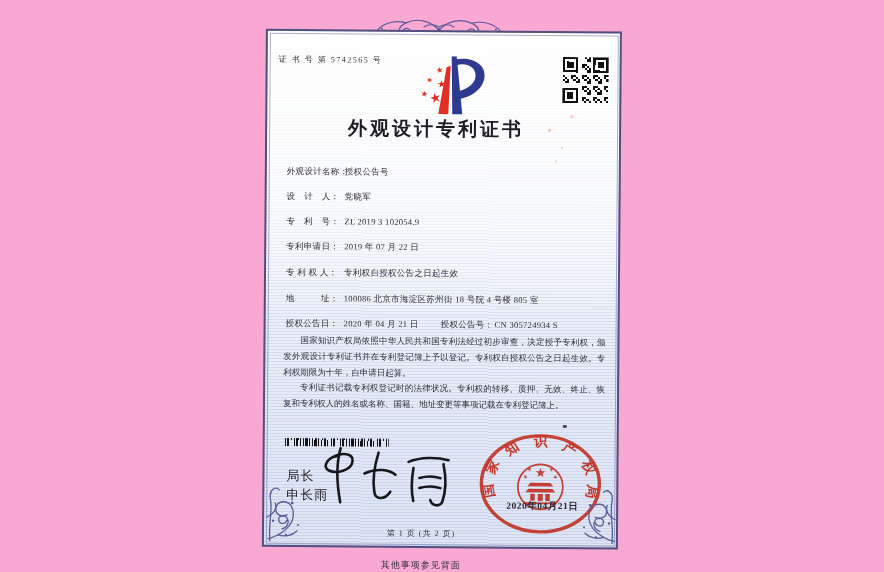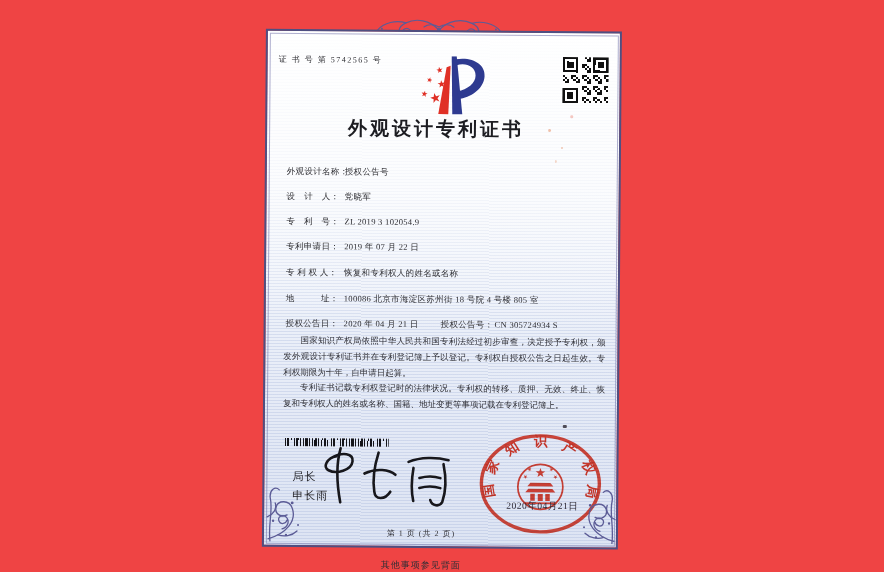--- a/index.html
+++ b/index.html
@@ -1,21 +1,21 @@
 <!DOCTYPE html>
 <html><head>
 <meta charset="utf-8">
 <style>
   html,body{margin:0;padding:0;}
   body{
     width:884px;height:572px;overflow:hidden;background:#ffffff;
     font-family:"Liberation Serif","DejaVu Serif",serif;color:#26262b;
     position:relative;
   }
-  .stage{position:relative;width:884px;height:572px;background:#ef4444;}
+  .stage{position:relative;width:884px;height:572px;background:#f9a8d4;}
   .certificate{
     position:absolute;left:264px;top:30px;width:358px;height:545px;
     transform:rotate(0.45deg);transform-origin:45% 45%;
   }
   .frame{
     position:absolute;left:0;top:0;width:352px;height:514px;
     border:2px solid #4f4f81;
     background:
       linear-gradient(180deg, rgba(255,255,255,.95) 0%, rgba(255,255,255,.72) 30%, rgba(255,255,255,0) 58%),
       repeating-linear-gradient(180deg, rgba(104,128,190,.17) 0 1px, rgba(255,255,255,0) 1px 3px),
@@ -41,26 +41,26 @@
     color:#2e2e35;
   }
   .paras p{margin:0;text-indent:2em;}
   .barcode{
     position:absolute;left:20px;top:407px;width:104px;height:8px;
     background:repeating-linear-gradient(90deg,
       #15151a 0 1px, transparent 1px 2.2px,
       #15151a 2.2px 4.6px, transparent 4.6px 6px,
       #15151a 6px 6.8px, transparent 6.8px 9.2px);
   }
-  .officer{position:absolute;left:28px;top:436px;font-size:11px;line-height:18.5px;color:#222227;letter-spacing:1px;}
+  .officer{position:absolute;left:22px;top:436px;font-size:13px;line-height:18.5px;color:#222227;letter-spacing:1px;}
   .signature{position:absolute;left:48px;top:413px;}
   .seal{position:absolute;left:212px;top:398px;mix-blend-mode:multiply;opacity:.95;}
   .seal-date{
     position:absolute;left:216px;top:467px;width:124px;text-align:center;
-    font-size:9.5px;font-weight:normal;color:#2b2733;letter-spacing:.5px;
+    font-size:9.5px;font-weight:bold;color:#2b2733;letter-spacing:.5px;
   }
   .page-foot{position:absolute;left:0;right:38px;top:496px;text-align:center;font-size:8px;letter-spacing:1px;color:#2e2e33;}
   .back-note{position:absolute;left:0;right:40px;top:529px;text-align:center;font-size:9px;letter-spacing:1px;color:#2e2e35;}
   .ornament{position:absolute;}
   .orn-top{left:108px;top:-16px;}
   .orn-bl{left:0px;top:428px;}
   .orn-br{left:304px;top:428px;transform:scaleX(-1);}
   .speck{position:absolute;border-radius:50%;}
   .sp1{left:281px;top:96px;width:3px;height:3px;background:rgba(225,120,70,.45);}
   .sp2{left:294px;top:114px;width:2px;height:2px;background:rgba(225,120,70,.4);}
@@ -215,21 +215,21 @@
       <div class="row" style="top:160px">
         <span class="flabel">设　计　人：</span><span class="fvalue">党晓军</span>
       </div>
       <div class="row" style="top:185px">
         <span class="flabel">专　利　号：</span><span class="fvalue">ZL 2019 3 102054.9</span>
       </div>
       <div class="row" style="top:210px">
         <span class="flabel">专利申请日：</span><span class="fvalue">2019 年 07 月 22 日</span>
       </div>
       <div class="row" style="top:236px">
-        <span class="flabel">专 利 权 人：</span><span class="fvalue">恢复和专利权人的姓名或名称</span>
+        <span class="flabel">专 利 权 人：</span><span class="fvalue">专利权自授权公告之日起生效</span>
       </div>
       <div class="row" style="top:262px">
         <span class="flabel">地　　　址：</span><span class="fvalue">100086 北京市海淀区苏州街 18 号院 4 号楼 805 室</span>
       </div>
       <div class="row" style="top:287px">
         <span class="flabel">授权公告日：</span><span class="fvalue">2020 年 04 月 21 日</span>
         <span class="pair2"><span class="flabel" style="width:54px">授权公告号：</span><span class="fvalue">CN 305724934 S</span></span>
       </div>
 
       <div class="paras">

